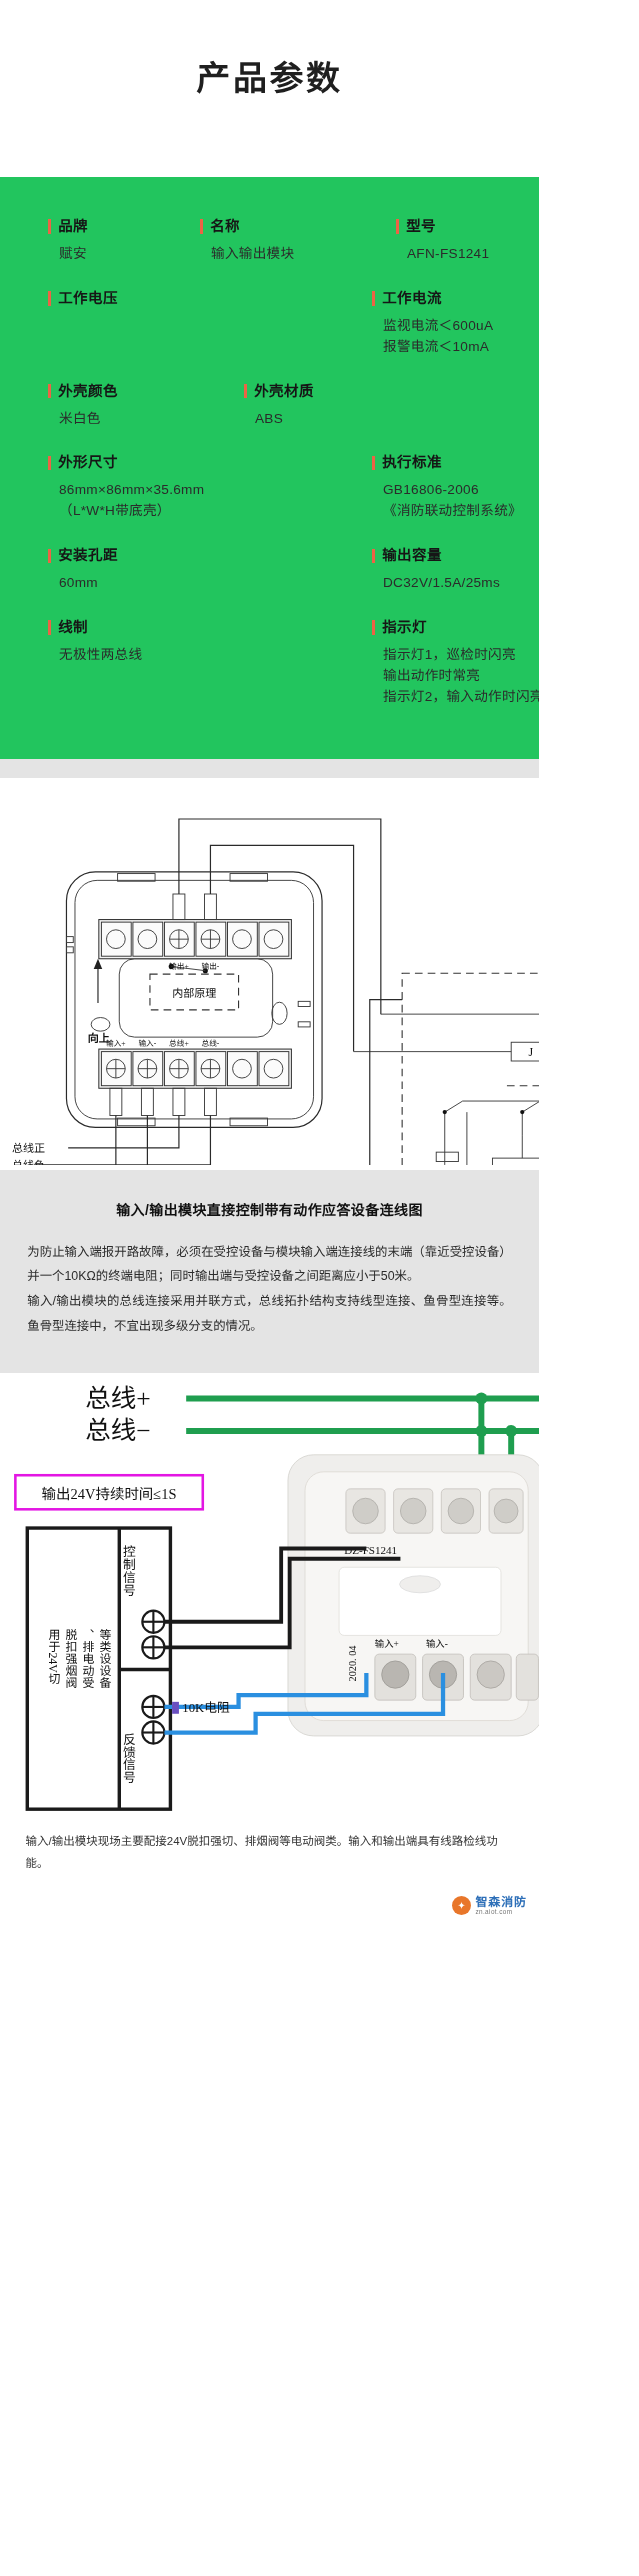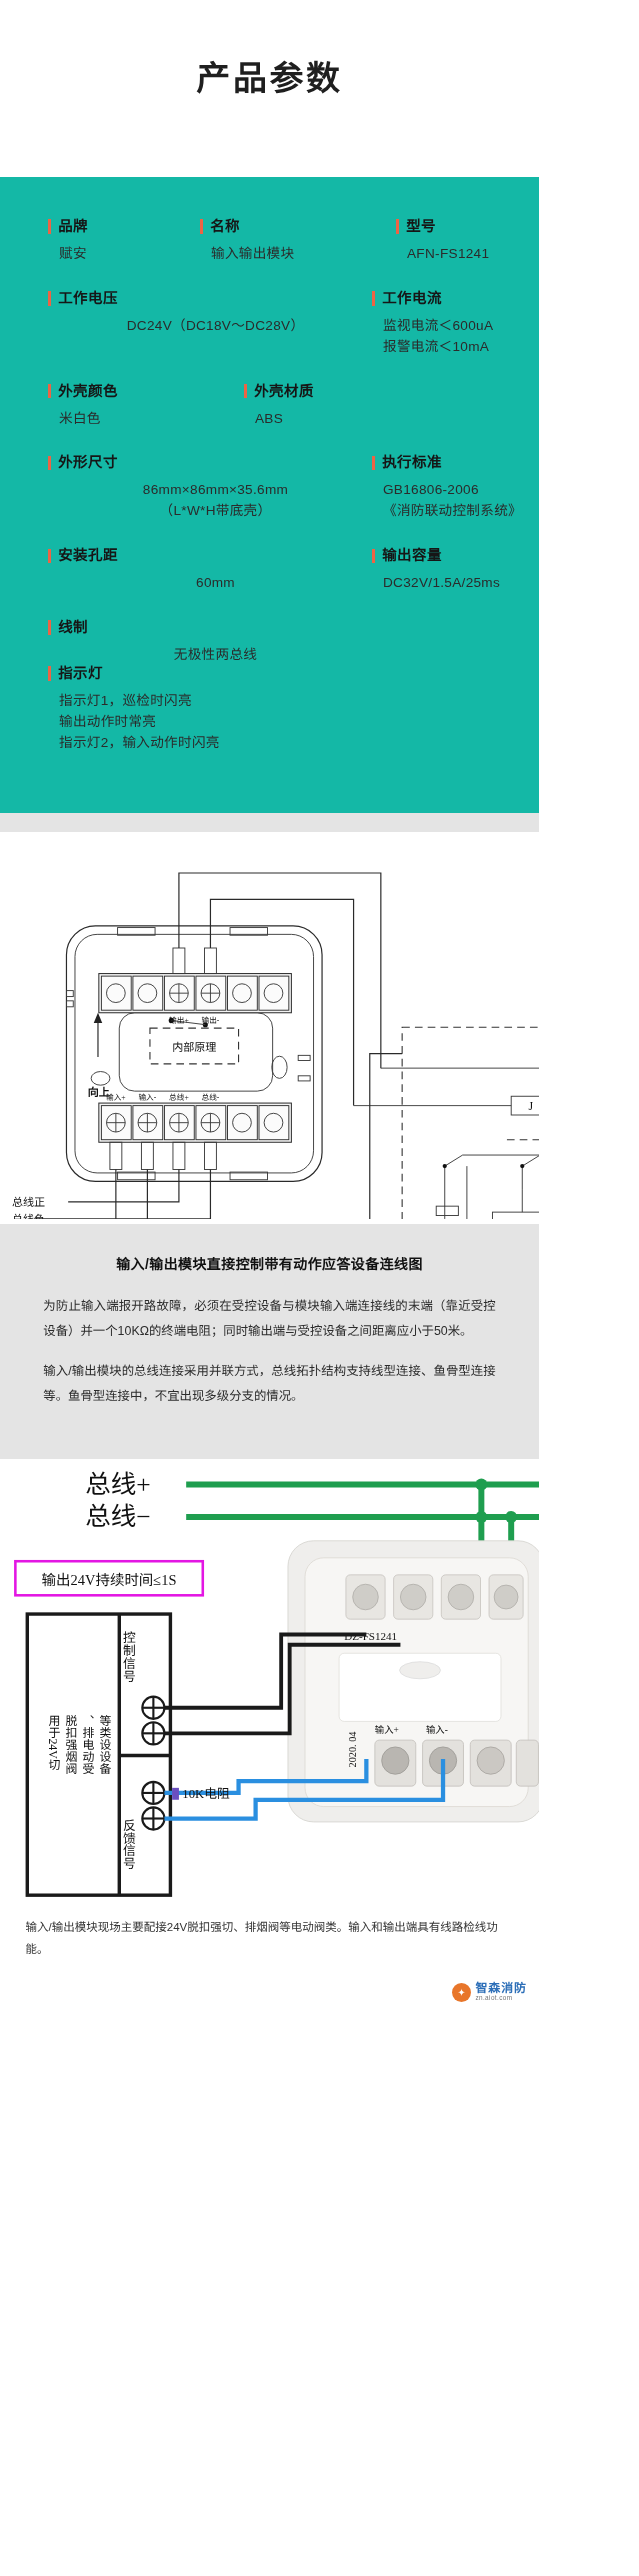--- a/index.html
+++ b/index.html
@@ -19,34 +19,34 @@
     font-weight: bold;
     letter-spacing: 2.6px;
     color: #1f1f1f;
     line-height: 1;
   }
   .title-block-1 { padding: 61px 0 82px 0; }
   .title-block-2 { padding: 78px 0 66px 0; }
 
   
   .spec-panel {
-    background: #14b8a6;
+    background: #22c55e;
     padding: 41px 0 48px 0;
   }
   .spec-row {
     display: flex;
     padding: 0 0 0 48px;
     margin-bottom: 25.6px;
   }
-  .spec-row:last-child { margin-bottom: 12px; flex-direction: column; }
+  .spec-row:last-child { margin-bottom: 4px; }
   .spec-cell { flex: 0 0 auto; }
   .spec-cell.c1 { width: 152px; }
   .spec-cell.c2 { width: 196px; }
   .spec-cell.c3 { width: 213px; }
-  .spec-cell.w1 { width: 324px; text-align: center; }
+  .spec-cell.w1 { width: 324px; }
   .spec-cell.w2 { width: 264px; }
   .spec-label {
     display: flex;
     align-items: center;
     font-size: 14.5px;
     font-weight: bold;
     color: #161616;
     margin-bottom: 7.7px;
     line-height: 1.2;
     letter-spacing: 0.4px;
@@ -88,21 +88,21 @@
     margin-bottom: 20.5px;
     letter-spacing: 0.4px;
   }
   .caption-body {
     font-size: 12.4px;
     color: #2c2c2c;
     line-height: 2.0;
     text-align: justify;
     padding: 0 1.7px;
   }
-  .caption-body p { margin: 16px; }
+  .caption-body p { margin: 0; }
   .footer-note {
     font-size: 11.5px;
     color: #333;
     line-height: 1.9;
     padding: 15.3px 25.6px 8.5px 25.6px;
   }
   .footer-bar {
     position: relative;
     height: 39px;
   }
@@ -171,21 +171,20 @@
         <div class="spec-value">AFN-FS1241</div>
       </div>
     </div>
 
     <div class="spec-row">
       <div class="spec-cell w1">
         <div class="spec-label">
           <span class="bar"></span>
           <span>工作电压</span>
         </div>
-        <div class="spec-value">DC24V（DC18V～DC28V）</div>
       </div>
       <div class="spec-cell w2">
         <div class="spec-label">
           <span class="bar"></span>
           <span>工作电流</span>
         </div>
         <div class="spec-value">监视电流＜600uA
 报警电流＜10mA</div>
       </div>
     </div>

